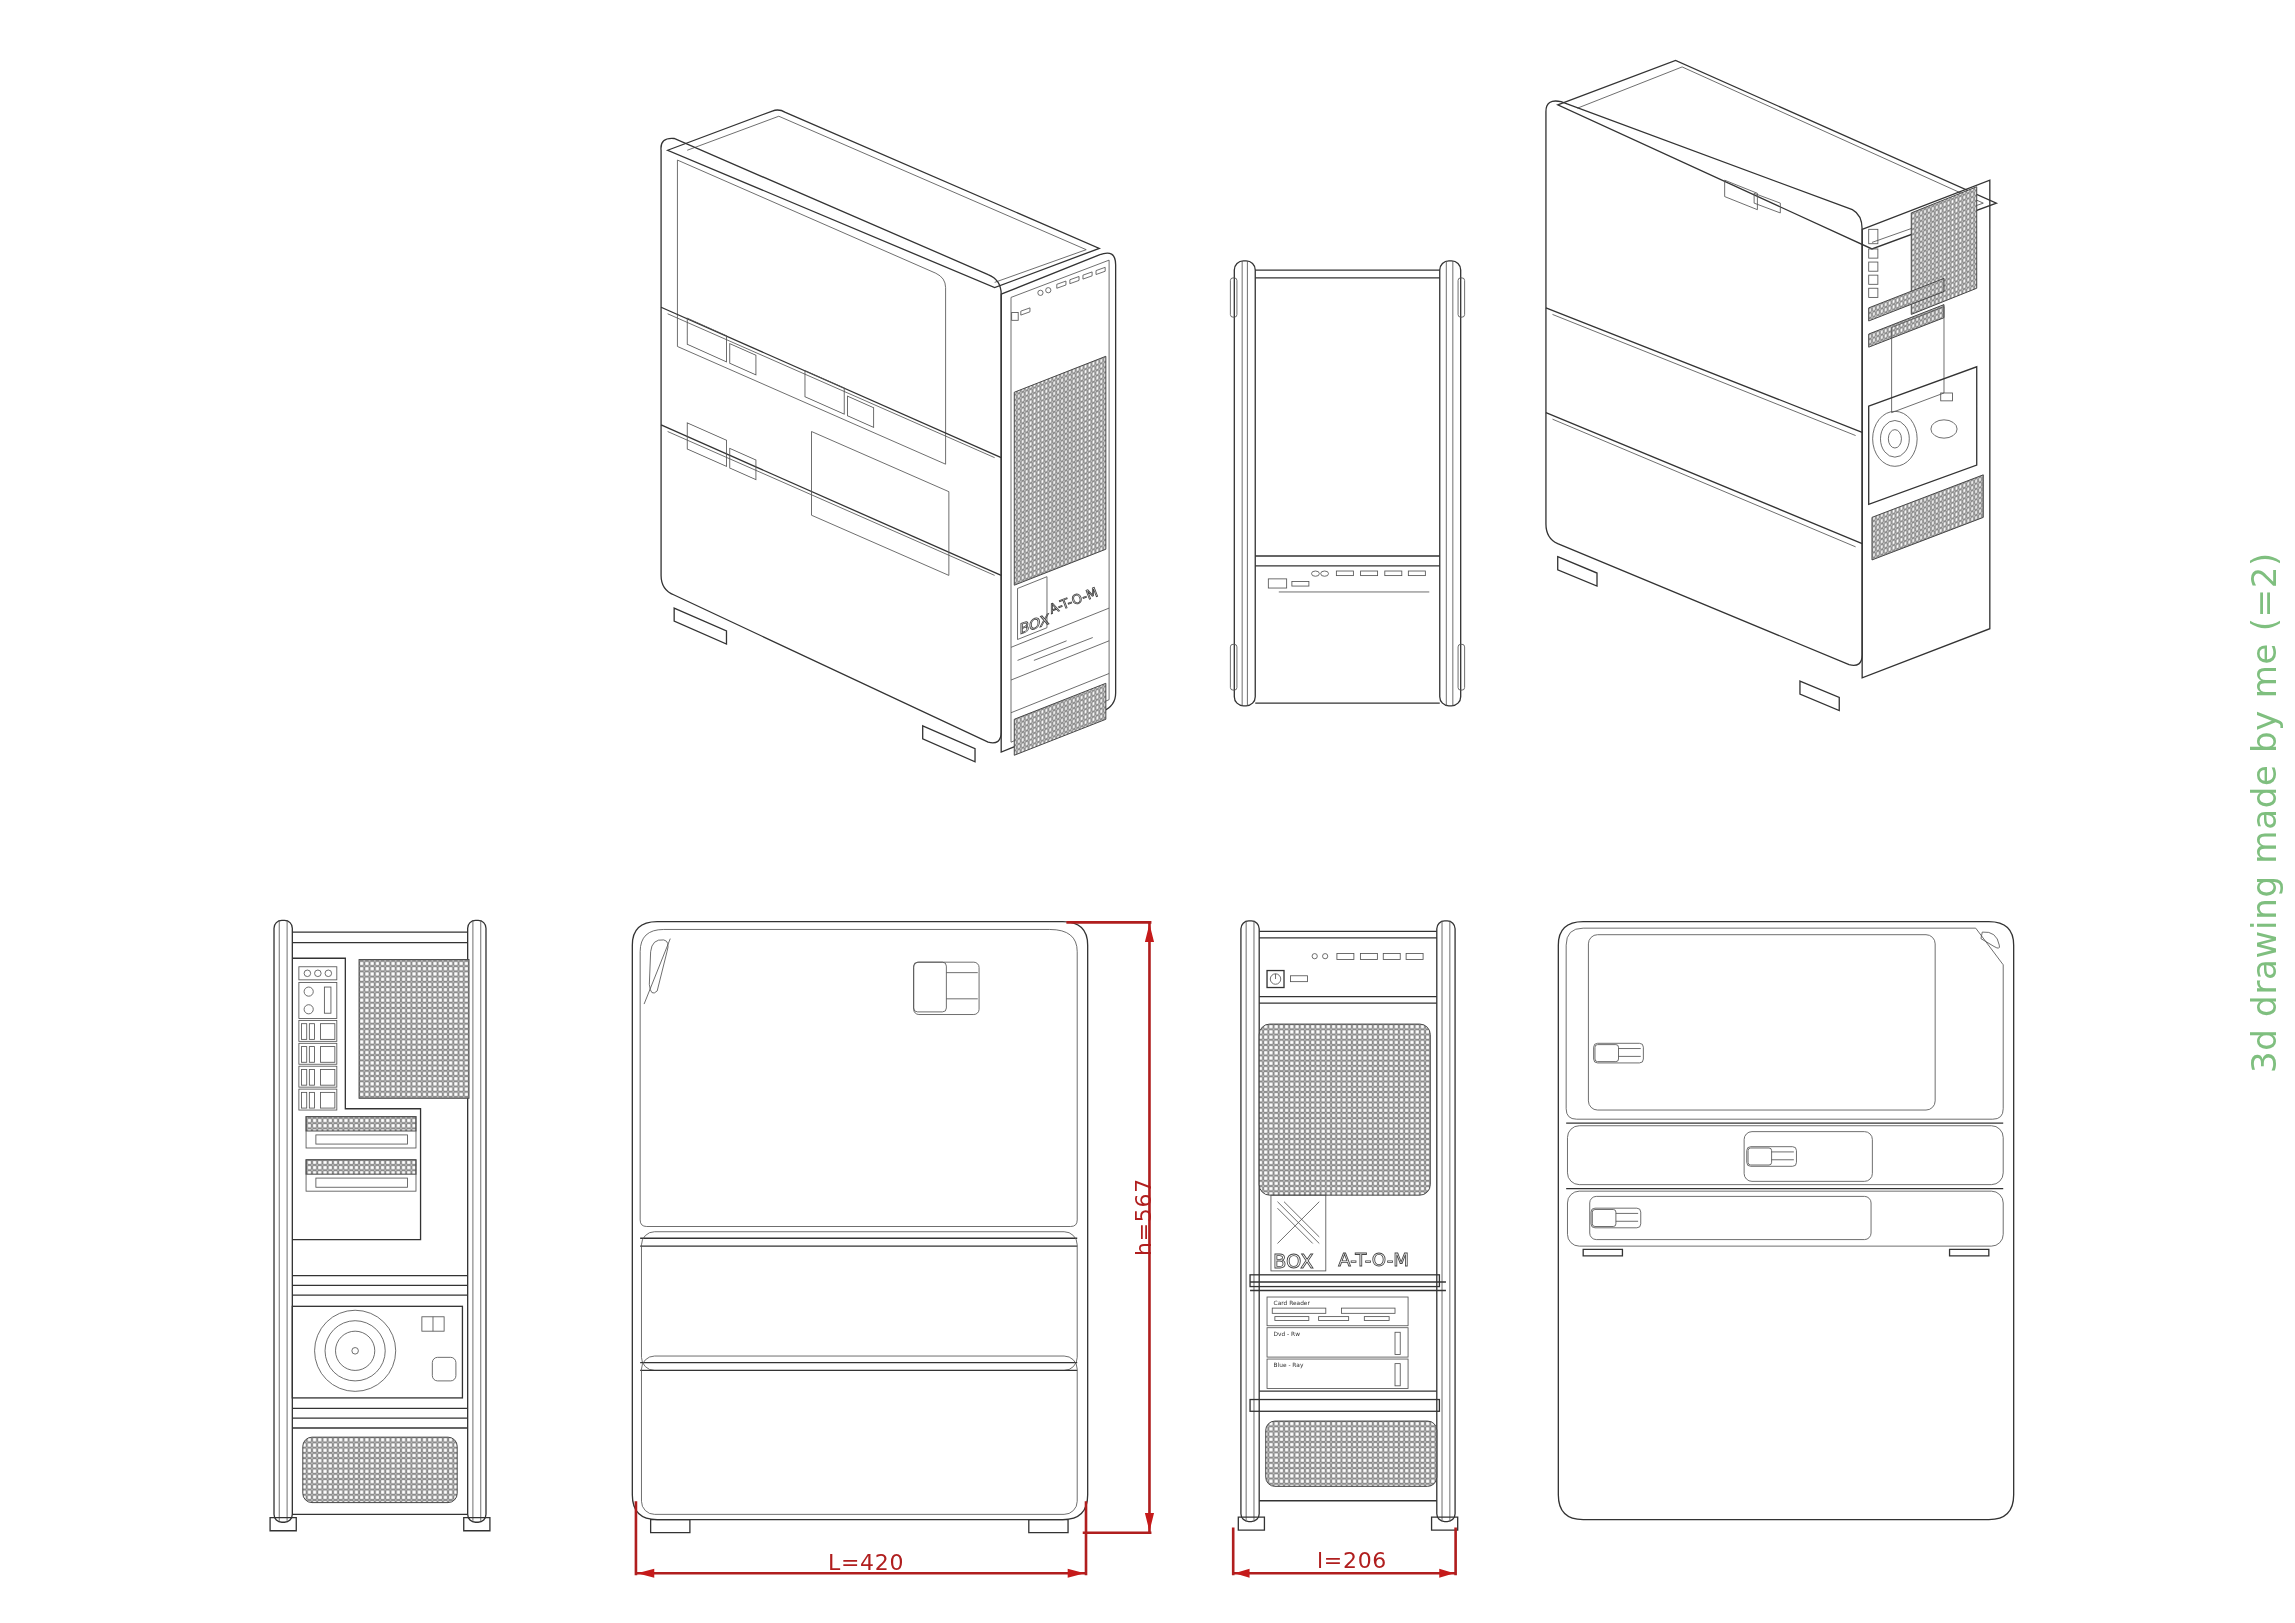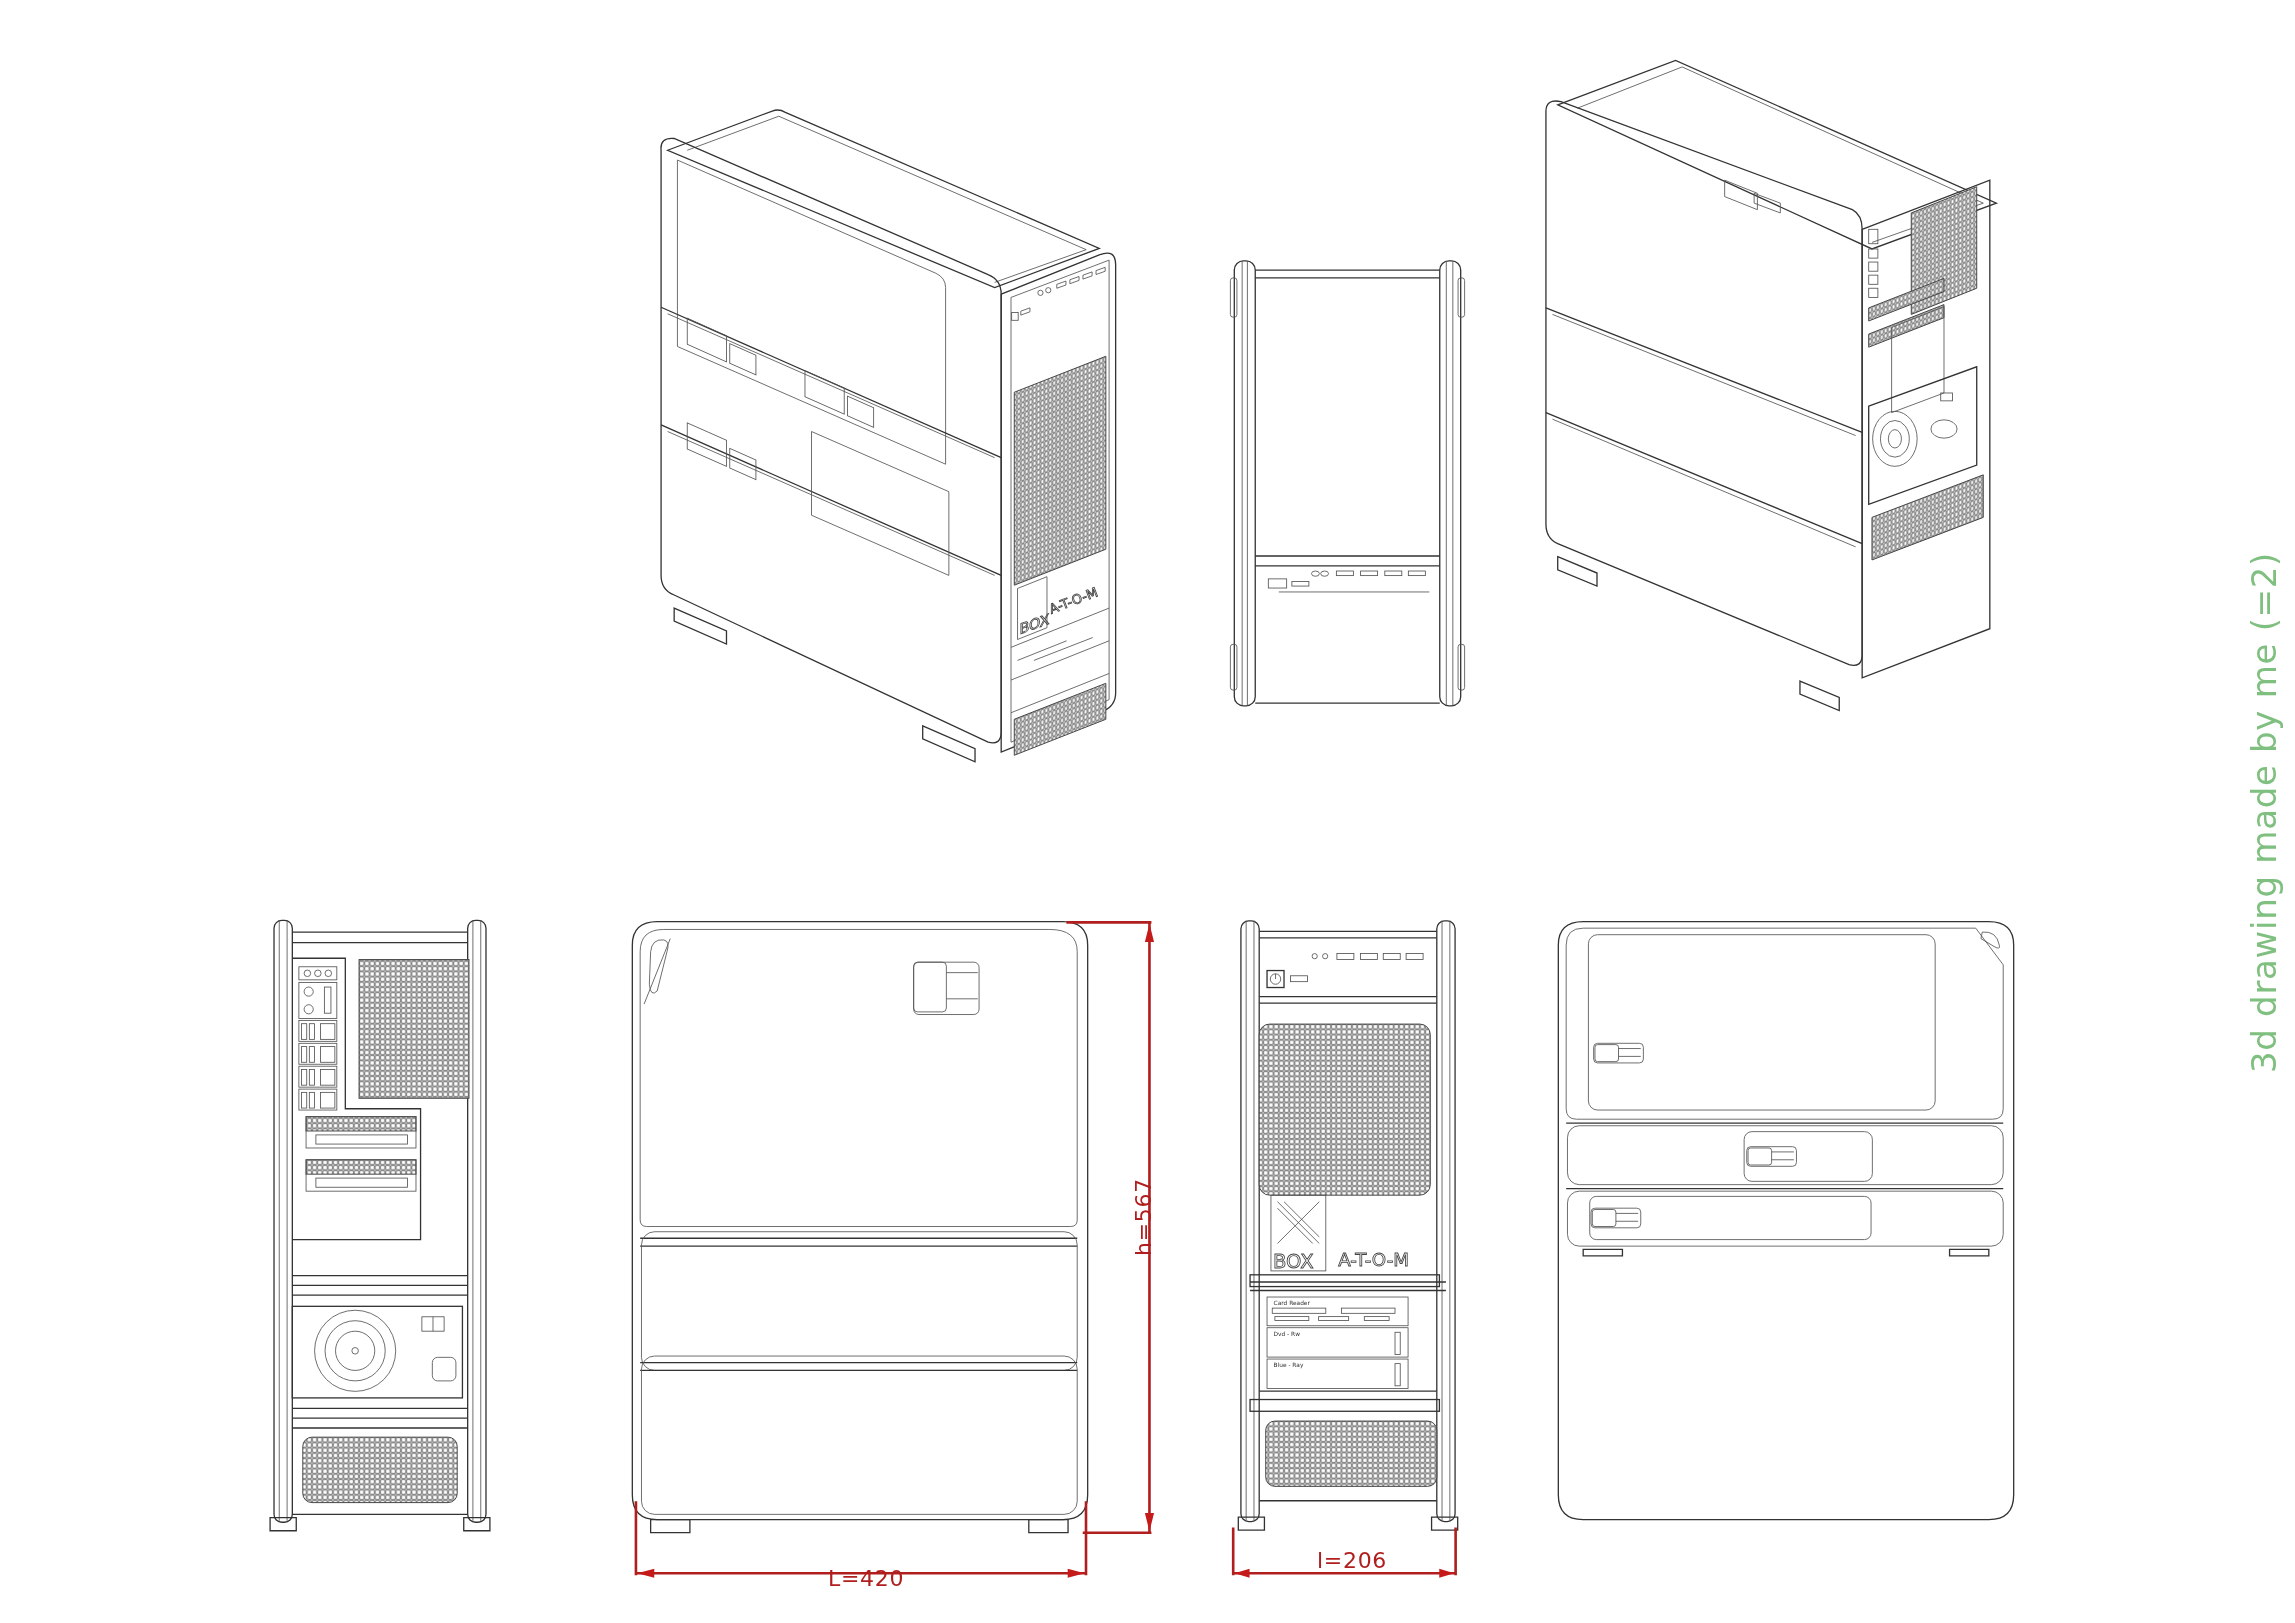--- a/index.html
+++ b/index.html
@@ -351,17 +351,17 @@
   <path class="dim-arrow" d="M1757 1412 L1750 1440 L1764 1440 Z M1757 2341 L1750 2313 L1764 2313 Z"></path>
 
   <path class="dim" d="M972 2295 L972 2408 M1660 2295 L1660 2408 M972 2405 L1660 2405"></path>
   <path class="dim-arrow" d="M974 2405 L1000 2398 L1000 2412 Z M1658 2405 L1632 2398 L1632 2412 Z"></path>
 
   <path class="dim" d="M1885 2335 L1885 2408 M2225 2335 L2225 2408 M1885 2405 L2225 2405"></path>
   <path class="dim-arrow" d="M1887 2405 L1910 2398 L1910 2412 Z M2223 2405 L2200 2398 L2200 2412 Z"></path>
 </svg>
 
 <div class="dim-label vert" style="left:1131px;top:1256px;">h=567</div>
-<div class="dim-label" style="left:828px;top:1550px;margin-top:16px;">L=420</div>
+<div class="dim-label" style="left:828px;top:1550px;">L=420</div>
 <div class="dim-label" style="left:1317px;top:1548px;">l=206</div>
 
 <div class="caption">3d drawing made by me (=2)</div>
 
 
 </body></html>

